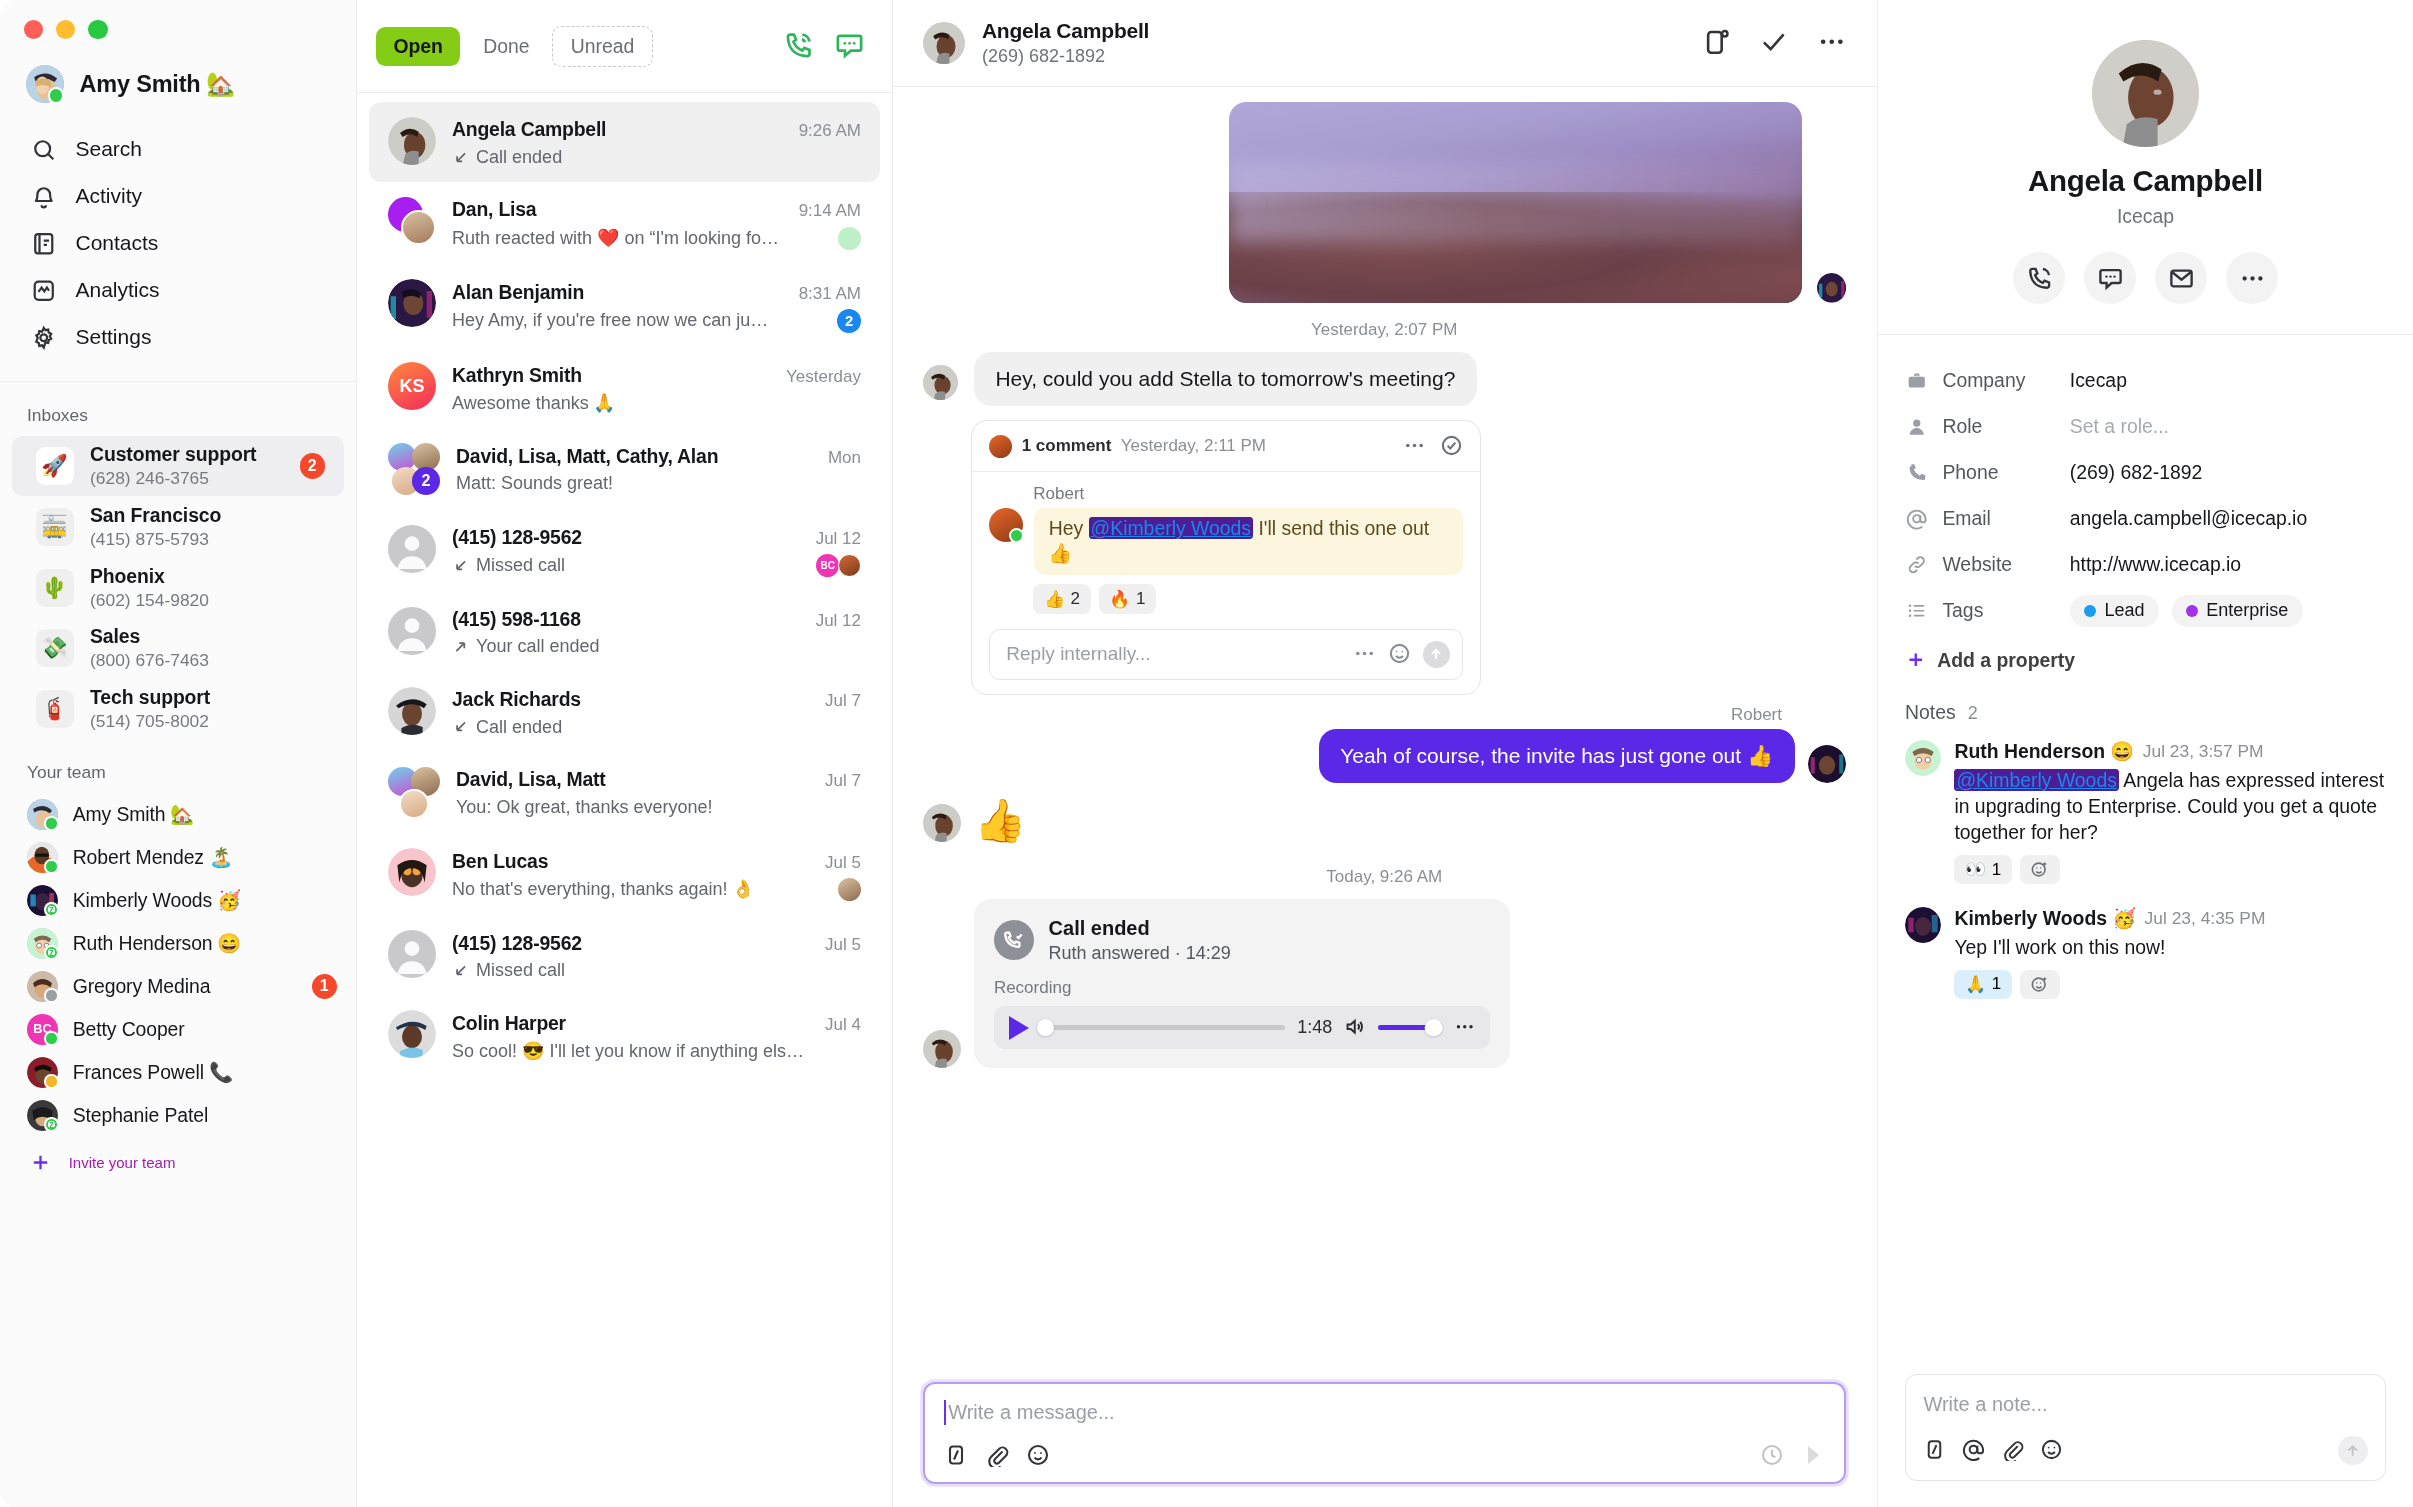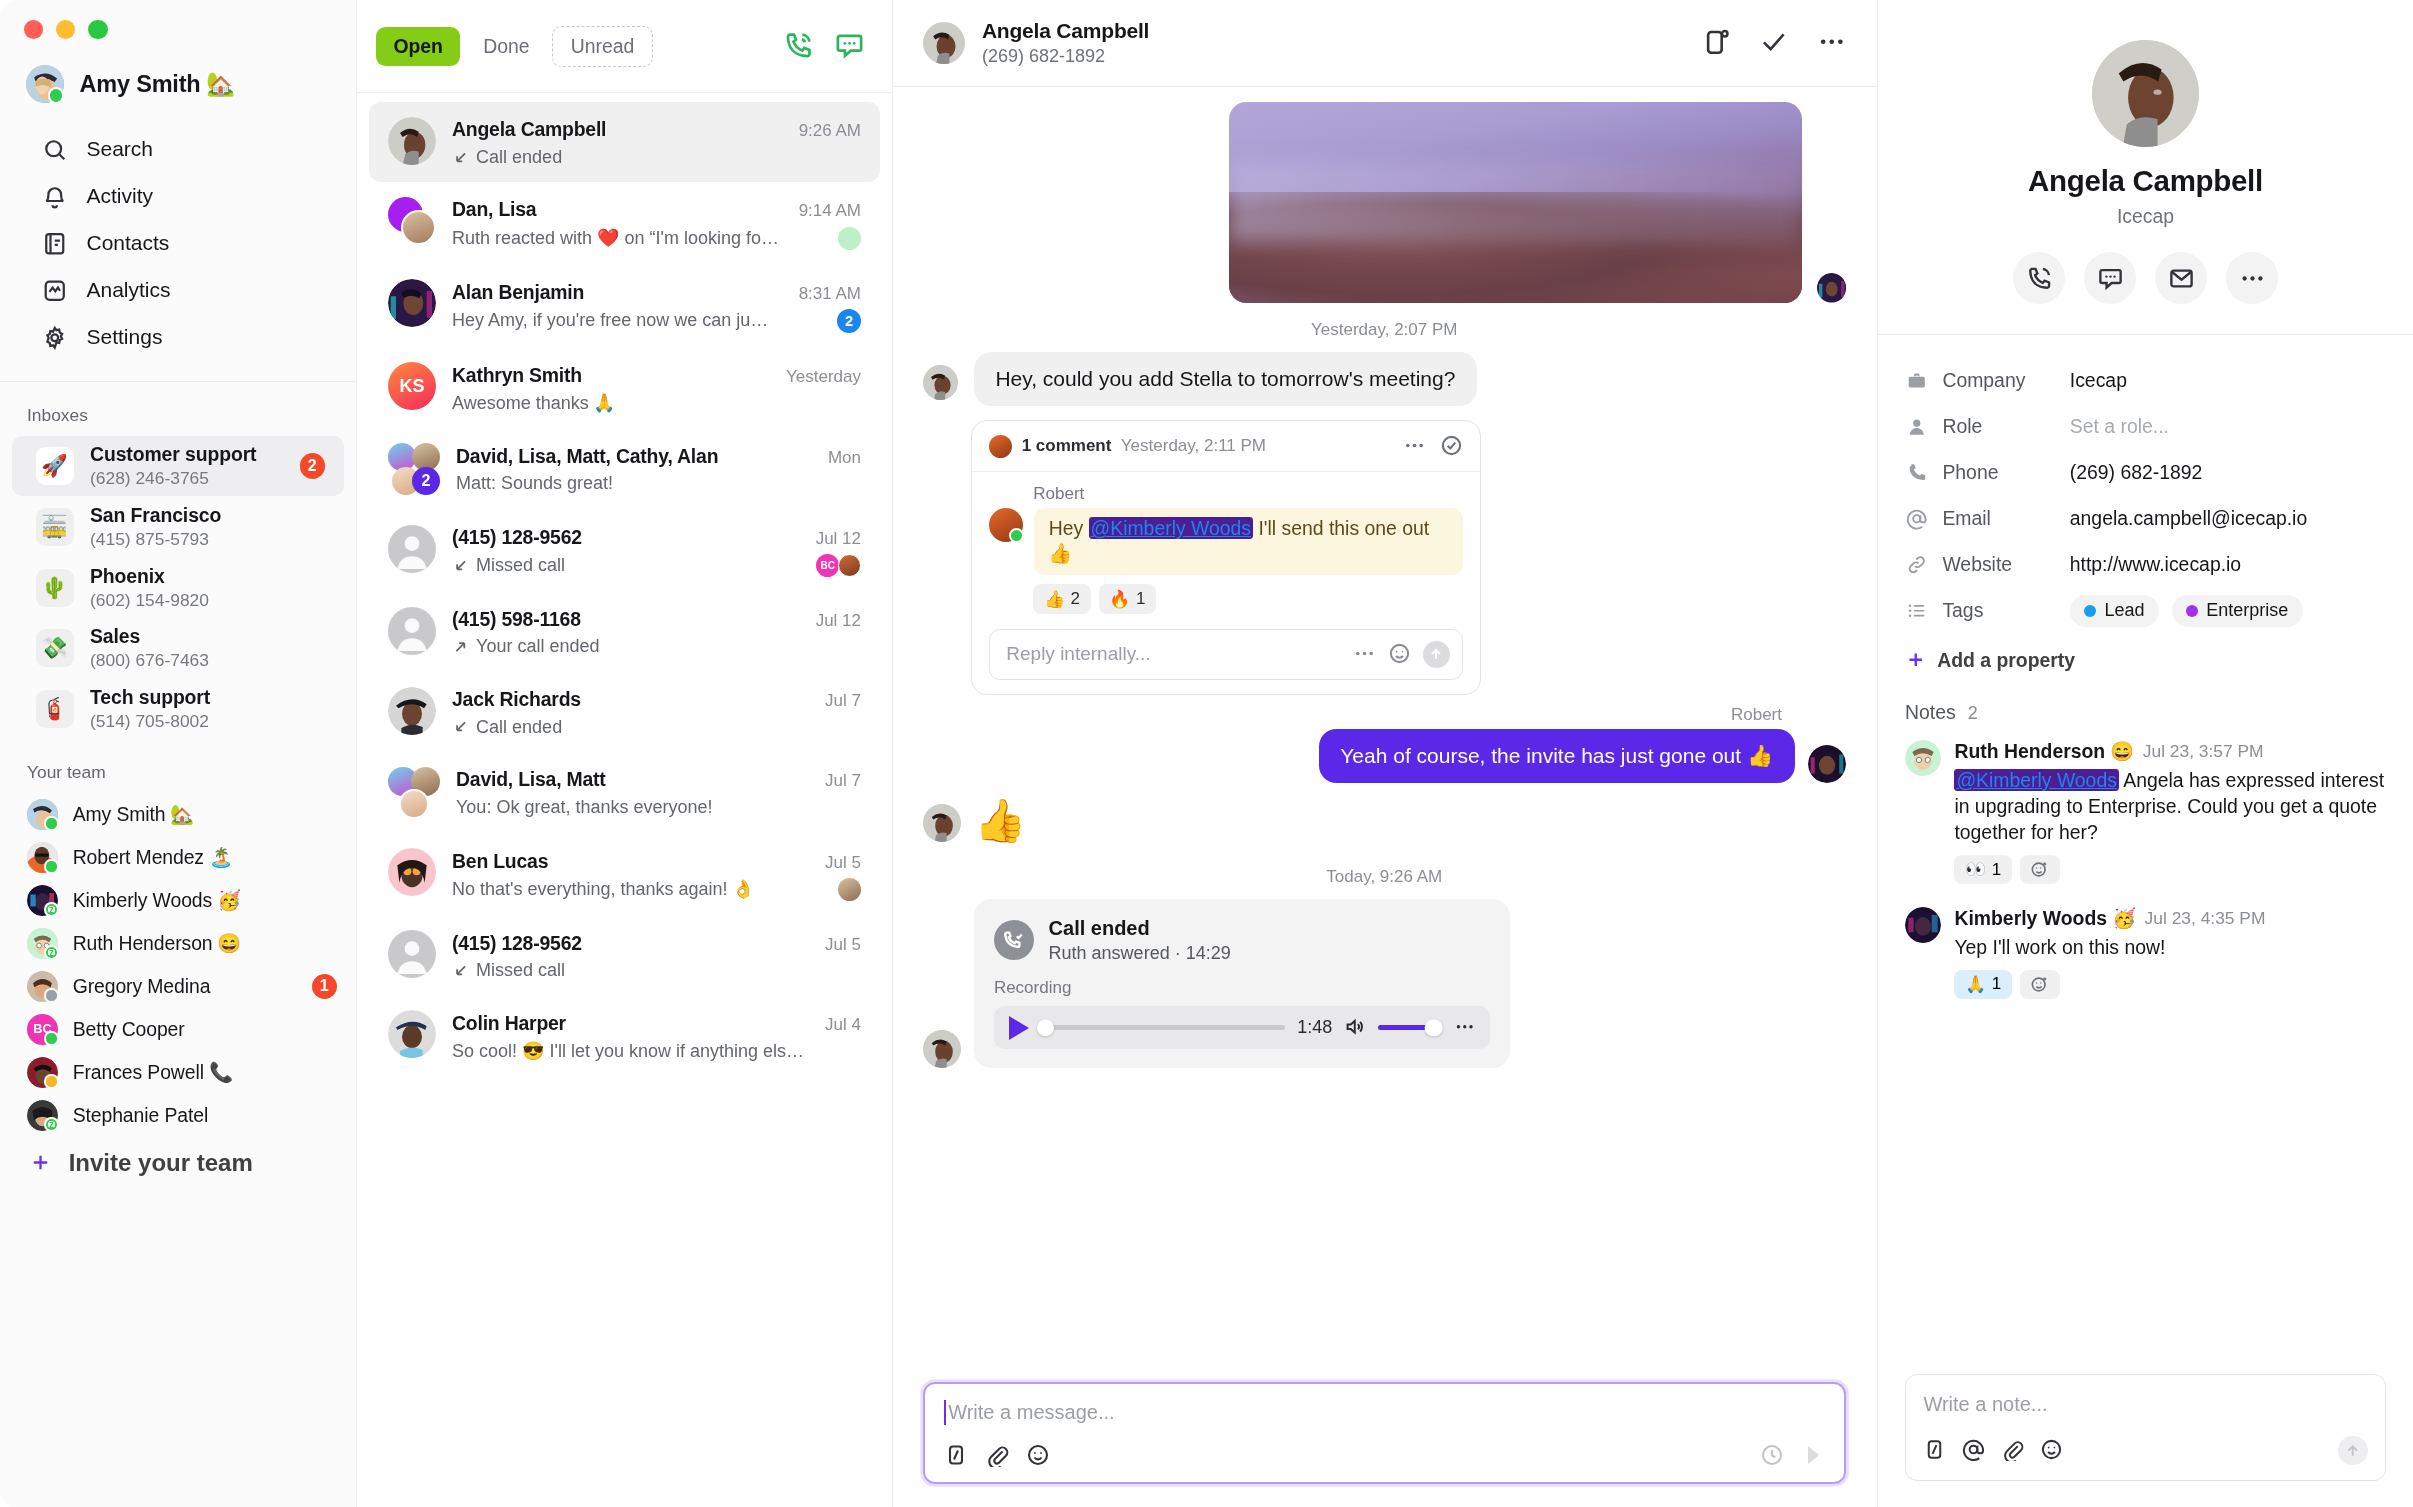--- a/index.html
+++ b/index.html
@@ -55,21 +55,21 @@
   .p-away   { background: #f2b824; }
   .p-dnd    { background: #9aa0a6; }
   .p-snooze { background: #fff; border-color:#fbfbfb; }
   .p-snooze::after{
     content:"z"; position:absolute; inset:0; font-size:10px; color:#2fcc4e;
     display:flex; align-items:center; justify-content:center; font-weight:700;
   }
   .p-snooze-ring{ box-shadow: inset 0 0 0 2px #2fcc4e; }
   .me-name { font-size: 23.5px; font-weight: 700; color: #16171a; letter-spacing:-0.2px;}
 
-  .nav-list { margin-top: 23px; margin-left: 11px; }
+  .nav-list { margin-top: 23px; }
   .nav-item {
     display: flex; align-items: center; gap: 18px;
     height: 47px; padding-left: 29.5px; cursor: pointer;
     color: #16171a; font-size: 21px;
   }
   .nav-ico { width: 28px; height:28px; display:flex; align-items:center; justify-content:center; flex:none;}
   .nav-ico svg { width: 25.5px; height: 25.5px; stroke:#33343a; fill:none; stroke-width:2.1; }
 
   .nav-div { height: 1.3px; background: #ececec; margin: 20px 0 0 0; }
 
@@ -97,21 +97,21 @@
   .team-item {
     display:flex; align-items:center; gap: 14.7px;
     padding: 6px 19px 6px 27px; cursor:pointer; position:relative;
   }
   .team-name { font-size: 19.4px; color:#16171a; flex:1; letter-spacing:-0.1px;}
   .invite {
     display:flex; align-items:center; gap:14.7px; padding: 12px 0 0 27px; cursor:pointer;
   }
   .invite-plus { width: 27px; height:27px; display:flex;align-items:center;justify-content:center;}
   .invite-plus svg{ width:23px;height:23px;stroke:#6b2ef5;stroke-width:2.4;}
-  .invite-txt { font-size: 24px; color:#404040; font-weight:700;}
+  .invite-txt { font-size: 15px; color:#a21caf; font-weight:400;}
 
   
   .convlist {
     width: 536px; flex: 0 0 536px;
     border-right: 1.3px solid #ececec;
     display:flex; flex-direction:column; background:#fff;
   }
   .cl-head {
     height: 93px; display:flex; align-items:center; padding: 0 27px 0 19px;
     border-bottom: 1.3px solid #ececec; gap: 6.7px;

